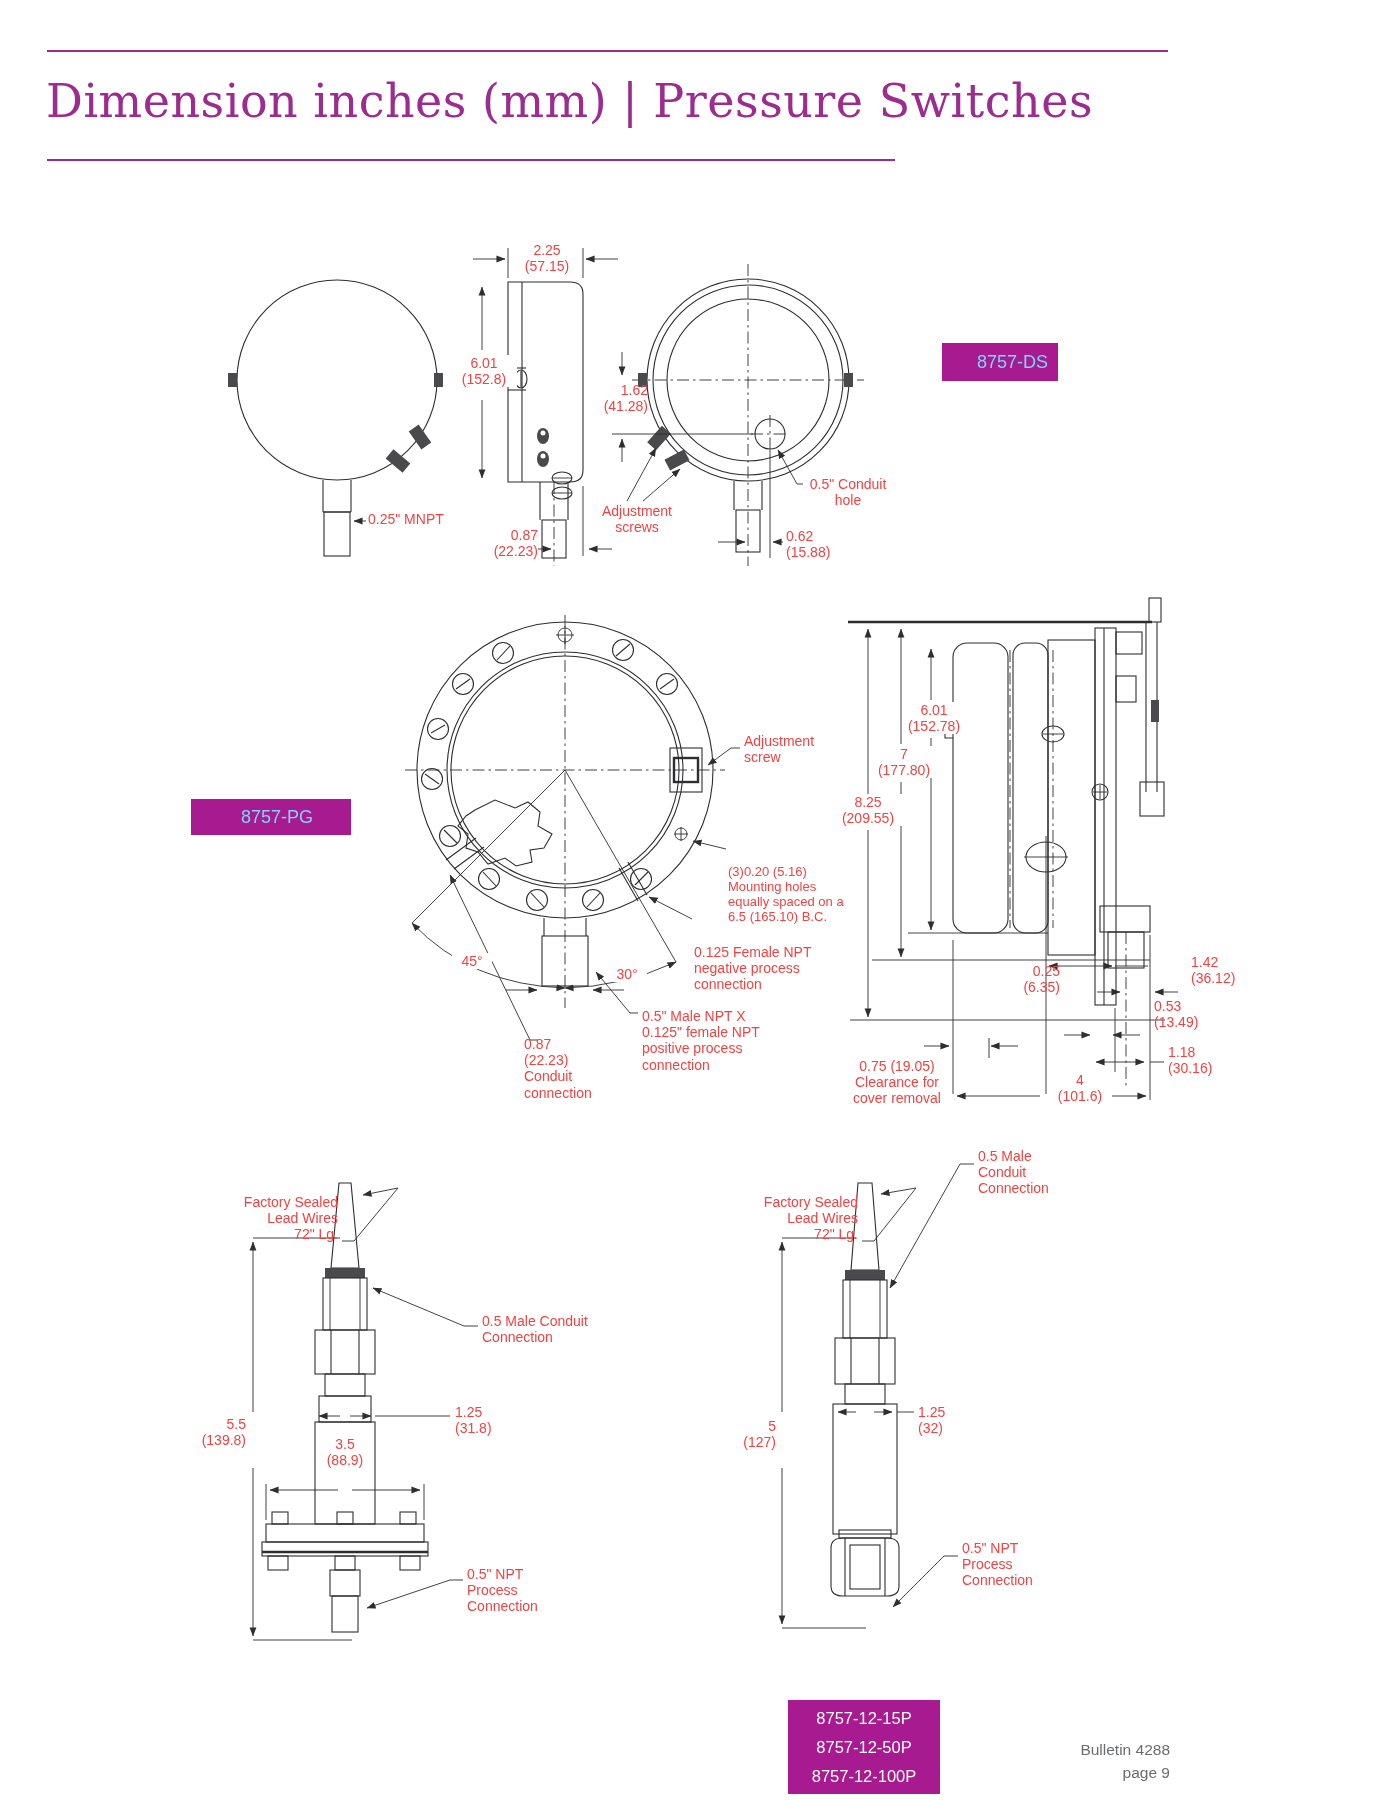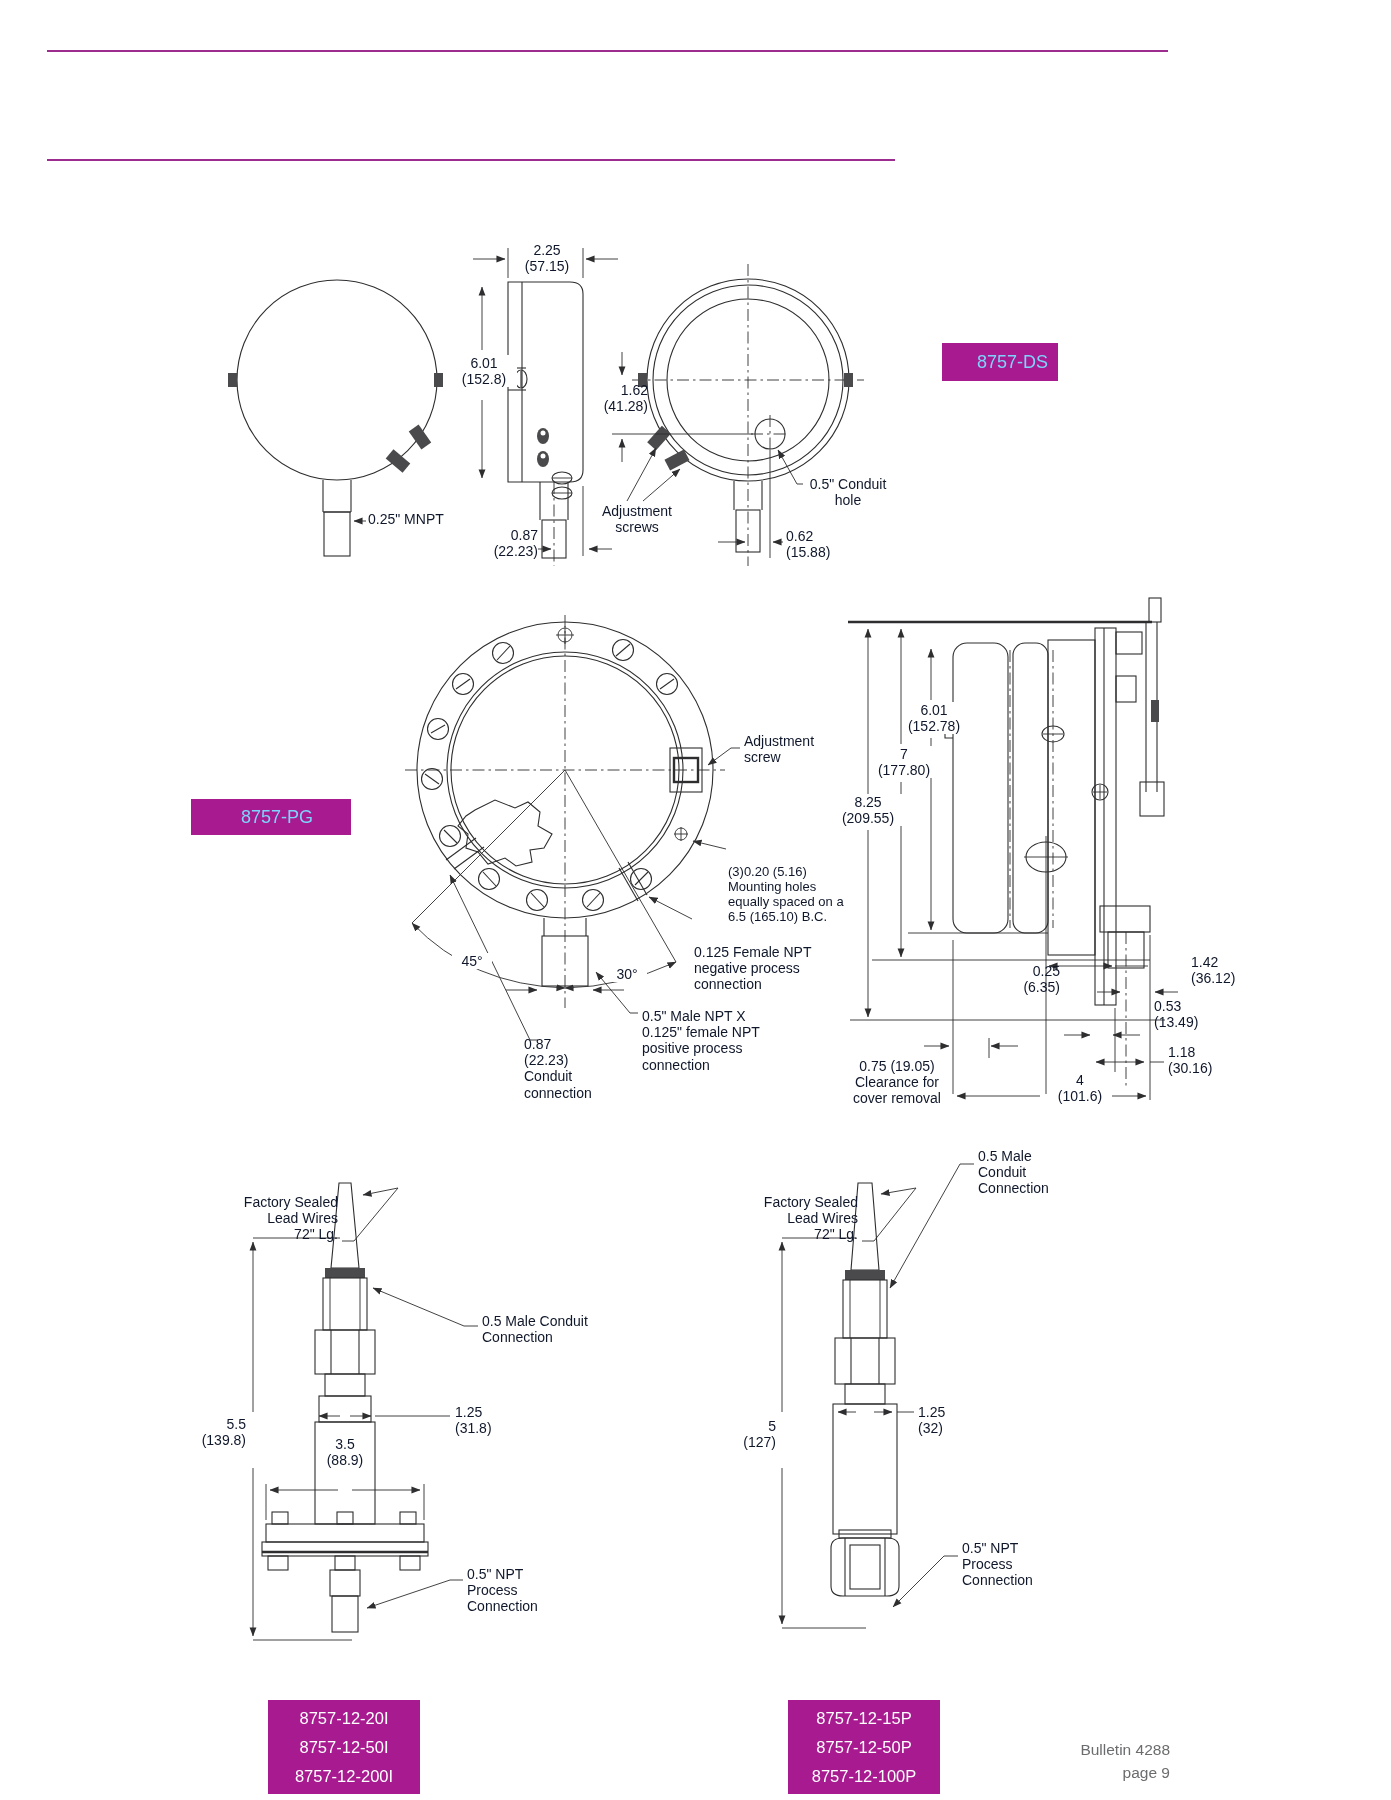--- a/index.html
+++ b/index.html
@@ -1,21 +1,21 @@
 <!DOCTYPE html>
 <html style="--accent: #9c2d8f; --accent-box: #a81b90;"><head>
 <meta charset="utf-8">
 <style>
   html,body{margin:0;padding:0;background:#fff;}
   .page{position:relative;width:1391px;height:1800px;background:#fff;overflow:hidden;
         font-family:"Liberation Sans",sans-serif;}
   .rule{position:absolute;background:var(--accent,#9c2d8f);}
   .title{position:absolute;left:46px;top:76px;margin:0;font-family:"DejaVu Serif","Liberation Serif",serif;
          font-weight:400;font-size:46px;line-height:1.1;color:var(--accent,#9c2d8f);letter-spacing:.5px;}
-  .lbl{position:absolute;font-size:14px;line-height:1.16;color:#0f172a;white-space:pre-line;}
+  .lbl{position:absolute;font-size:14px;line-height:1.16;color:#ef4444;white-space:pre-line;}
   .sm{font-size:13px;}
   .bgw{background:#fff;padding:0 2px;}
   .ctr{text-align:center;}
   .rgt{text-align:right;}
   .tag{position:absolute;background:var(--accent-box,#a81b90);color:#7dd3fc;font-size:18px;
        display:flex;align-items:center;justify-content:center;}
   .tag.right{justify-content:flex-end;padding-right:10px;box-sizing:border-box;}
   .models{position:absolute;background:var(--accent-box,#a81b90);color:#fff;font-size:16.5px;
           display:flex;flex-direction:column;justify-content:center;text-align:center;line-height:29px;}
   .footer{position:absolute;left:990px;top:1738px;width:180px;text-align:right;
@@ -27,20 +27,21 @@
   .thin{fill:none;stroke:#2e2e30;stroke-width:.9;}
   .dd{fill:none;stroke:#2e2e30;stroke-width:.9;stroke-dasharray:12 4 2.5 4;}
   .dk{fill:#4a4a4c;stroke:none;}
 </style>
 </head>
 <body>
 
 <div class="page">
 
   <div class="rule" style="left:47px;top:50px;width:1121px;height:2px;"></div>
+  <h1 class="title">Dimension inches (mm) | Pressure Switches</h1>
   <div class="rule" style="left:47px;top:159px;width:848px;height:1.5px;"></div>
 
   <svg class="draw" width="1391" height="1800" viewBox="0 0 1391 1800">
     <defs>
       <marker id="ah" viewBox="0 0 10 10" refX="9.5" refY="5" markerWidth="10" markerHeight="10" orient="auto-start-reverse">
         <path d="M0,1.2 L10,5 L0,8.8 Z" fill="#2e2e30"></path>
       </marker>
       <pattern id="thr" width="6" height="6" patternUnits="userSpaceOnUse" patternTransform="rotate(45)">
         <rect width="6" height="6" fill="#a9a9ab"></rect>
         <line x1="1.4" y1="0" x2="1.4" y2="6" stroke="#454547" stroke-width="2.6"></line>
@@ -383,25 +384,20 @@
 Connection</div>
   <div class="lbl" style="left:455px;top:1404px;width:50px;">1.25
 (31.8)</div>
   <div class="lbl ctr" style="left:313px;top:1436px;width:64px;">3.5
 (88.9)</div>
   <div class="lbl rgt" style="left:188px;top:1416px;width:58px;">5.5
 (139.8)</div>
   <div class="lbl" style="left:467px;top:1566px;width:84px;">0.5" NPT
 Process
 Connection</div>
-  <div class="models" style="left:268px;top:1700px;width:152px;height:94px;">
-    <div>8757-12-20I</div>
-    <div>8757-12-50I</div>
-    <div>8757-12-200I</div>
-  </div>
 
   <div class="lbl rgt" style="left:750px;top:1194px;width:108px;">Factory Sealed
 Lead Wires
 72" Lg.</div>
   <div class="lbl" style="left:978px;top:1148px;width:92px;">0.5 Male
 Conduit
 Connection</div>
   <div class="lbl" style="left:918px;top:1404px;width:46px;">1.25
 (32)</div>
   <div class="lbl rgt" style="left:730px;top:1418px;width:46px;">5

